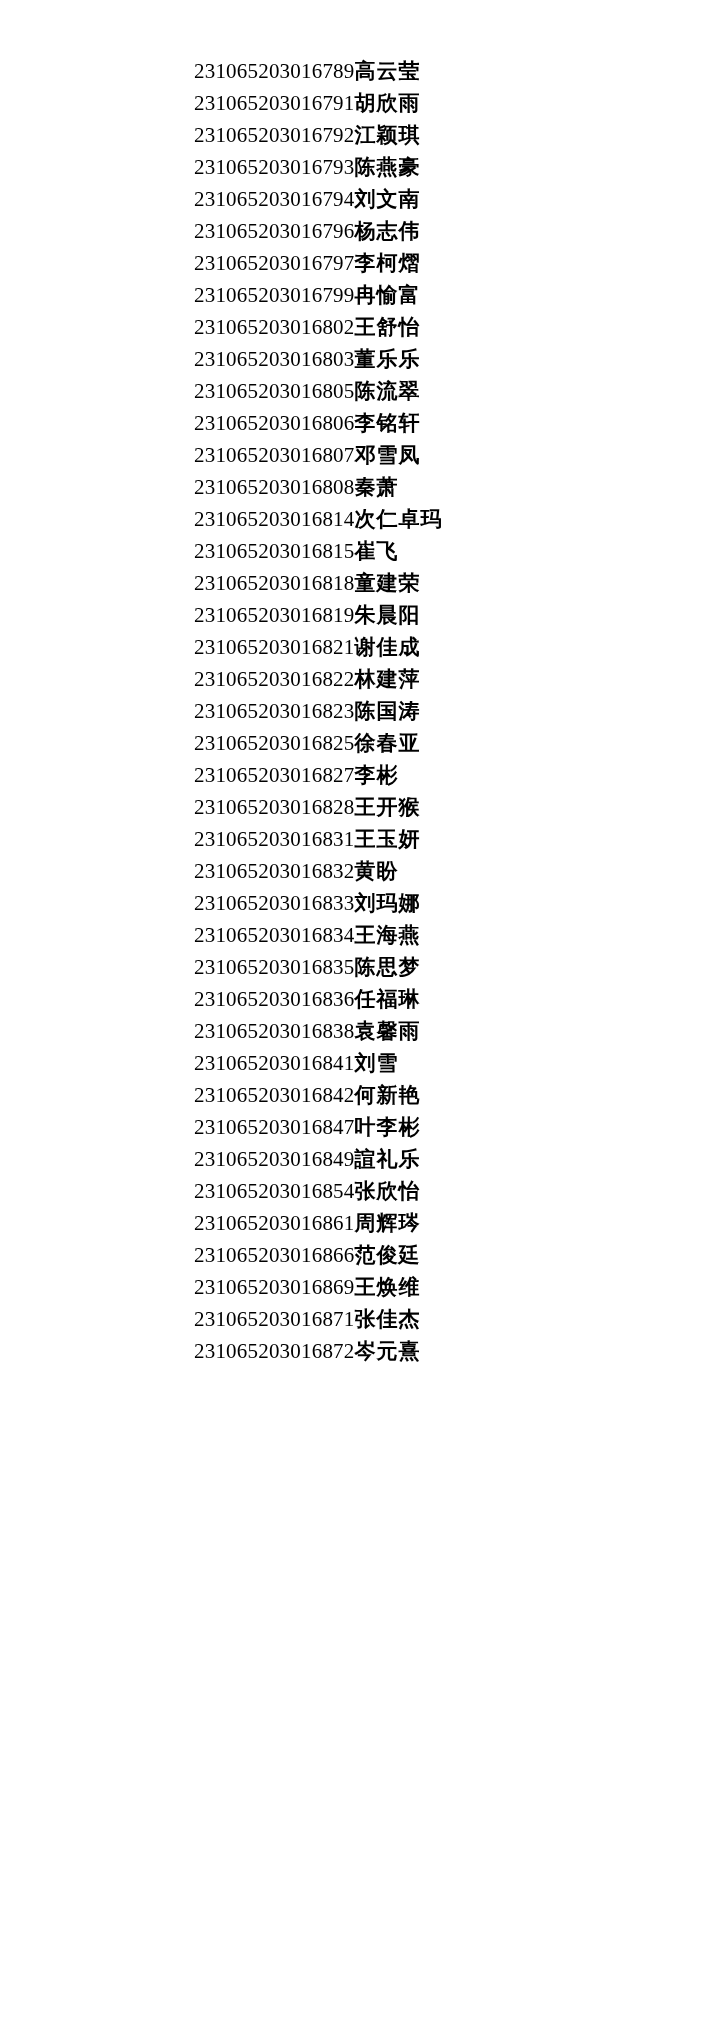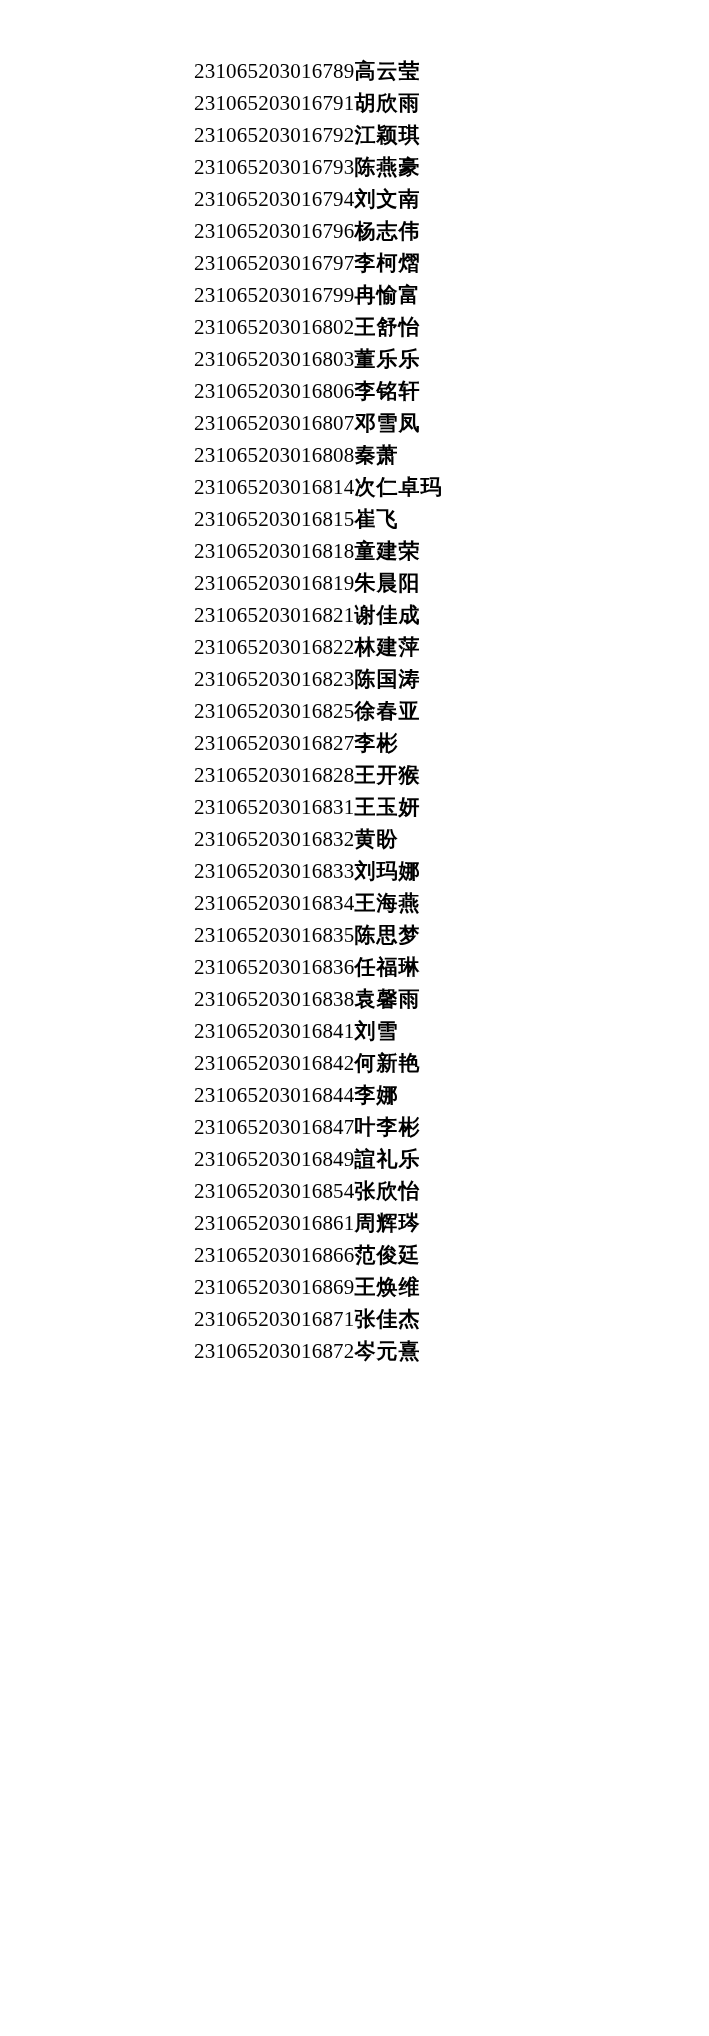--- a/index.html
+++ b/index.html
@@ -96,20 +96,24 @@
         </tr>
         <tr>
           <td class="col-id">231065203016802</td>
           <td class="col-name"><span class="name-inner">王舒怡</span></td>
         </tr>
         <tr>
           <td class="col-id">231065203016803</td>
           <td class="col-name"><span class="name-inner">董乐乐</span></td>
         </tr>
         <tr>
+          <td class="col-id">231065203016805</td>
+          <td class="col-name"><span class="name-inner">陈流翠</span></td>
+        </tr>
+        <tr>
           <td class="col-id">231065203016806</td>
           <td class="col-name"><span class="name-inner">李铭轩</span></td>
         </tr>
         <tr>
           <td class="col-id">231065203016807</td>
           <td class="col-name"><span class="name-inner">邓雪凤</span></td>
         </tr>
         <tr>
           <td class="col-id">231065203016808</td>
           <td class="col-name"><span class="name-inner">秦萧</span></td>
@@ -182,24 +186,20 @@
           <td class="col-id">231065203016838</td>
           <td class="col-name"><span class="name-inner">袁馨雨</span></td>
         </tr>
         <tr>
           <td class="col-id">231065203016841</td>
           <td class="col-name"><span class="name-inner">刘雪</span></td>
         </tr>
         <tr>
           <td class="col-id">231065203016842</td>
           <td class="col-name"><span class="name-inner">何新艳</span></td>
-        </tr>
-        <tr>
-          <td class="col-id">231065203016844</td>
-          <td class="col-name"><span class="name-inner">李娜</span></td>
         </tr>
         <tr>
           <td class="col-id">231065203016847</td>
           <td class="col-name"><span class="name-inner">叶李彬</span></td>
         </tr>
         <tr>
           <td class="col-id">231065203016849</td>
           <td class="col-name"><span class="name-inner">諠礼乐</span></td>
         </tr>
         <tr>

